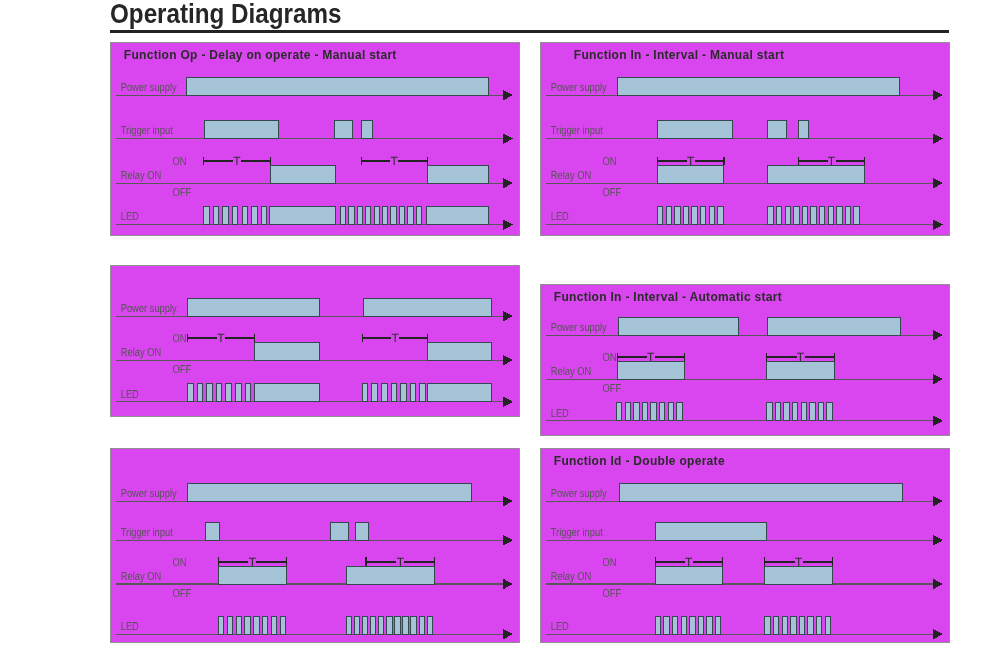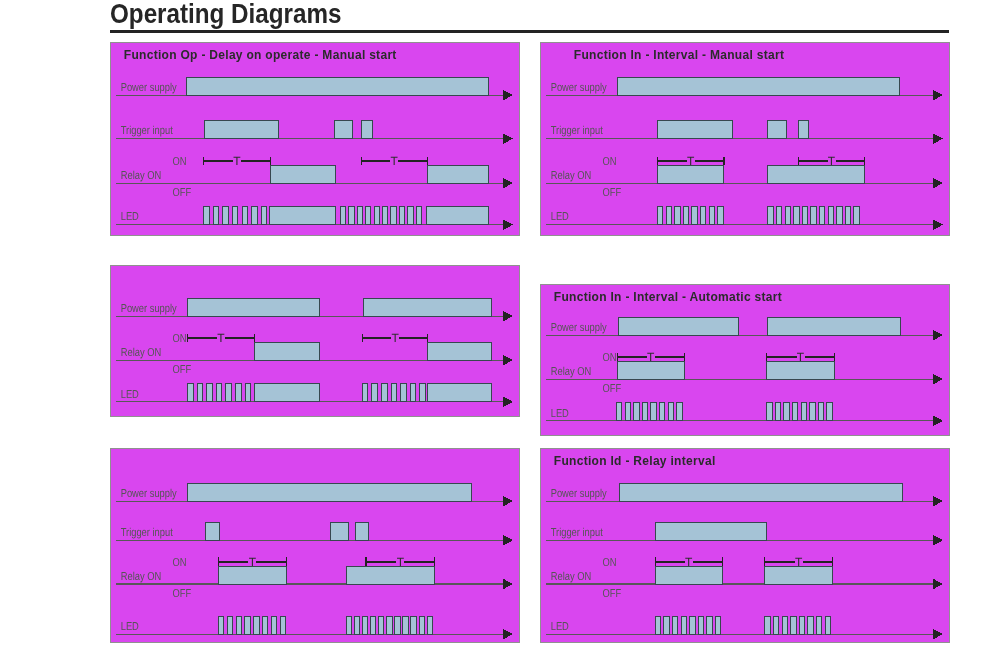--- a/index.html
+++ b/index.html
@@ -332,21 +332,21 @@
             <rect x="275.6" y="167.1" width="5.399999999999977" height="18" fill="#a5c3d6" stroke="#37474f" stroke-width="1"></rect>
             <rect x="283.7" y="167.1" width="5.400000000000034" height="18" fill="#a5c3d6" stroke="#37474f" stroke-width="1"></rect>
             <rect x="291.8" y="167.1" width="5.399999999999977" height="18" fill="#a5c3d6" stroke="#37474f" stroke-width="1"></rect>
             <rect x="299.9" y="167.1" width="5.400000000000034" height="18" fill="#a5c3d6" stroke="#37474f" stroke-width="1"></rect>
             <rect x="308" y="167.1" width="5.399999999999977" height="18" fill="#a5c3d6" stroke="#37474f" stroke-width="1"></rect>
             <rect x="316.1" y="167.1" width="5.399999999999977" height="18" fill="#a5c3d6" stroke="#37474f" stroke-width="1"></rect>
           </g>
         </svg>
       </div>
       <div class="panel" style="left: 539.5px; top: 448px; width: 410px; height: 194.5px;">
-        <div class="panel-title" style="left: 13.3px; top: 6.1px;">Function Id - Relay interval</div>
+        <div class="panel-title" style="left: 13.3px; top: 6.1px;">Function Id - Double operate</div>
         <svg width="410" height="194.5" viewBox="0 0 410 194.5" class="diagram">
           <g>
             <line x1="4.8" y1="52.1" x2="393" y2="52.1" stroke="#585858" stroke-width="1.1"></line>
             <path d="M 391.5 46.5 L 402 52.1 L 391.5 57.7 Z" fill="#232323"></path>
             <text x="9.7" y="47.800000000000004" lengthAdjust="spacingAndGlyphs" class="rowlabel" textLength="56.07">Power supply</text>
             <rect x="78" y="34.1" width="283.6" height="18" fill="#a5c3d6" stroke="#37474f" stroke-width="1"></rect>
           </g>
           <g>
             <line x1="4.8" y1="91.2" x2="393" y2="91.2" stroke="#585858" stroke-width="1.1"></line>
             <path d="M 391.5 85.60000000000001 L 402 91.2 L 391.5 96.8 Z" fill="#232323"></path>

